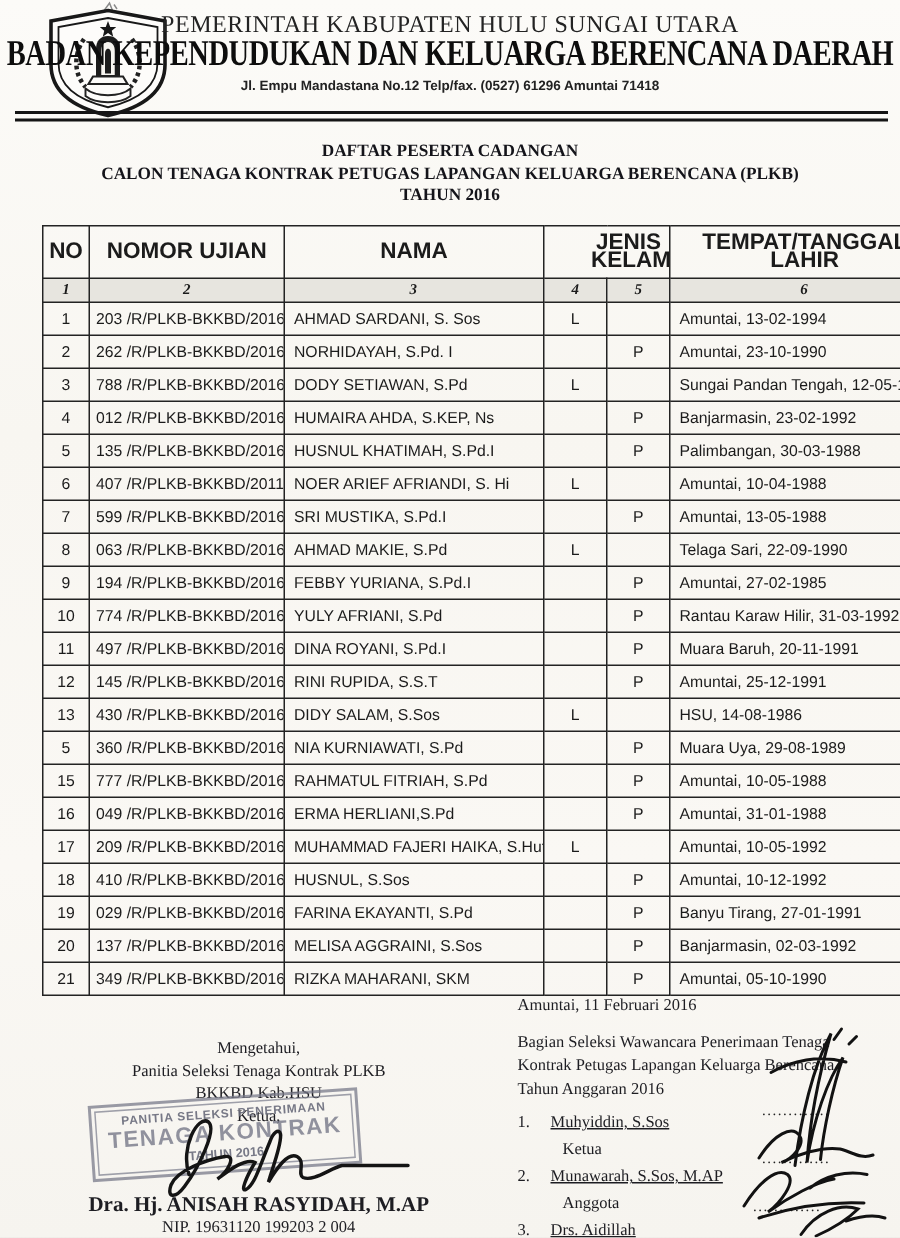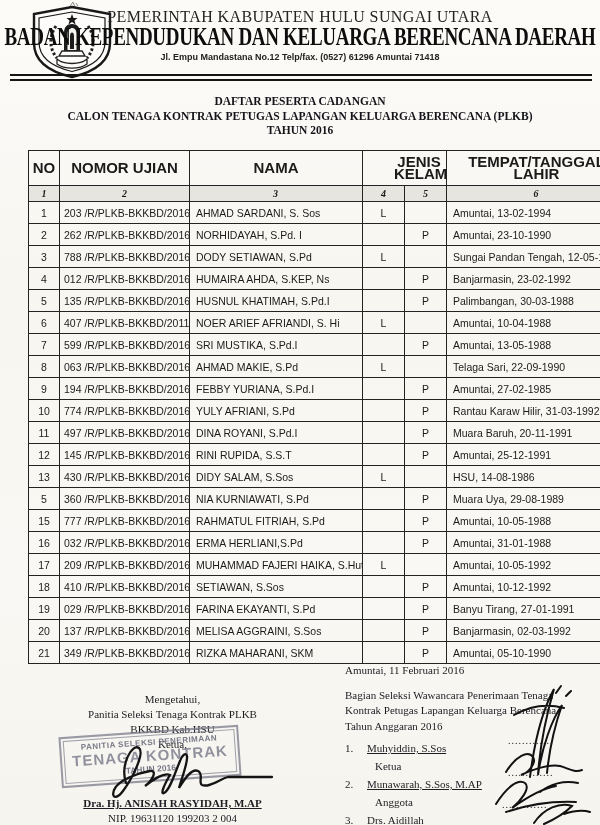--- a/index.html
+++ b/index.html
@@ -33,21 +33,21 @@
   .c-no{width:26px;text-align:center;}
   .c-nomor{width:125px;}
   .c-nama{width:168px;padding-left:6px!important;}
   .c-l{width:25px;text-align:center;}
   .c-p{width:25px;text-align:center;}
   .c-ttl{width:175px;padding-left:6px!important;}
   
   .f-left{position:absolute;left:40px;top:692px;width:265px;text-align:center;
           font-size:11px;line-height:15px;color:#1d1d22;}
   .f-left .name{position:absolute;top:104px;left:0;width:100%;font-weight:bold;
-                text-decoration:underline;font-size:11px;}
+                font-size:14px;}
   .f-left .nip{position:absolute;top:119px;left:0;width:100%;font-weight:normal;font-size:11px;}
   .stamp{position:absolute;left:60px;top:731px;width:172px;transform:rotate(-4deg);
          border:2px solid rgba(120,122,138,.75);padding:2px;z-index:2;}
   .stamp-inner{border:1px solid rgba(120,122,138,.7);text-align:center;color:rgba(104,106,122,.9);
                padding:2px 0 3px;}
   .stamp-l1{font-family:"Liberation Sans",sans-serif;font-size:8px;font-weight:bold;letter-spacing:.5px;}
   .stamp-l2{font-family:"Liberation Sans",sans-serif;font-size:15px;font-weight:800;
             letter-spacing:1px;color:rgba(118,120,136,.8);}
   .stamp-l3{font-family:"Liberation Sans",sans-serif;font-size:8.5px;font-weight:bold;}
   .sig{position:absolute;z-index:3;}
@@ -228,38 +228,38 @@
         <tr>
           <td class="c-no">15</td>
           <td class="c-nomor">777 /R/PLKB-BKKBD/2016</td>
           <td class="c-nama">RAHMATUL FITRIAH, S.Pd</td>
           <td class="c-l"></td>
           <td class="c-p">P</td>
           <td class="c-ttl">Amuntai, 10-05-1988</td>
         </tr>
         <tr>
           <td class="c-no">16</td>
-          <td class="c-nomor">032 /R/PLKB-BKKBD/2016</td>
+          <td class="c-nomor">049 /R/PLKB-BKKBD/2016</td>
           <td class="c-nama">ERMA HERLIANI,S.Pd</td>
           <td class="c-l"></td>
           <td class="c-p">P</td>
           <td class="c-ttl">Amuntai, 31-01-1988</td>
         </tr>
         <tr>
           <td class="c-no">17</td>
           <td class="c-nomor">209 /R/PLKB-BKKBD/2016</td>
           <td class="c-nama">MUHAMMAD FAJERI HAIKA, S.Hut</td>
           <td class="c-l">L</td>
           <td class="c-p"></td>
           <td class="c-ttl">Amuntai, 10-05-1992</td>
         </tr>
         <tr>
           <td class="c-no">18</td>
           <td class="c-nomor">410 /R/PLKB-BKKBD/2016</td>
-          <td class="c-nama">SETIAWAN, S.Sos</td>
+          <td class="c-nama">HUSNUL, S.Sos</td>
           <td class="c-l"></td>
           <td class="c-p">P</td>
           <td class="c-ttl">Amuntai, 10-12-1992</td>
         </tr>
         <tr>
           <td class="c-no">19</td>
           <td class="c-nomor">029 /R/PLKB-BKKBD/2016</td>
           <td class="c-nama">FARINA EKAYANTI, S.Pd</td>
           <td class="c-l"></td>
           <td class="c-p">P</td>

